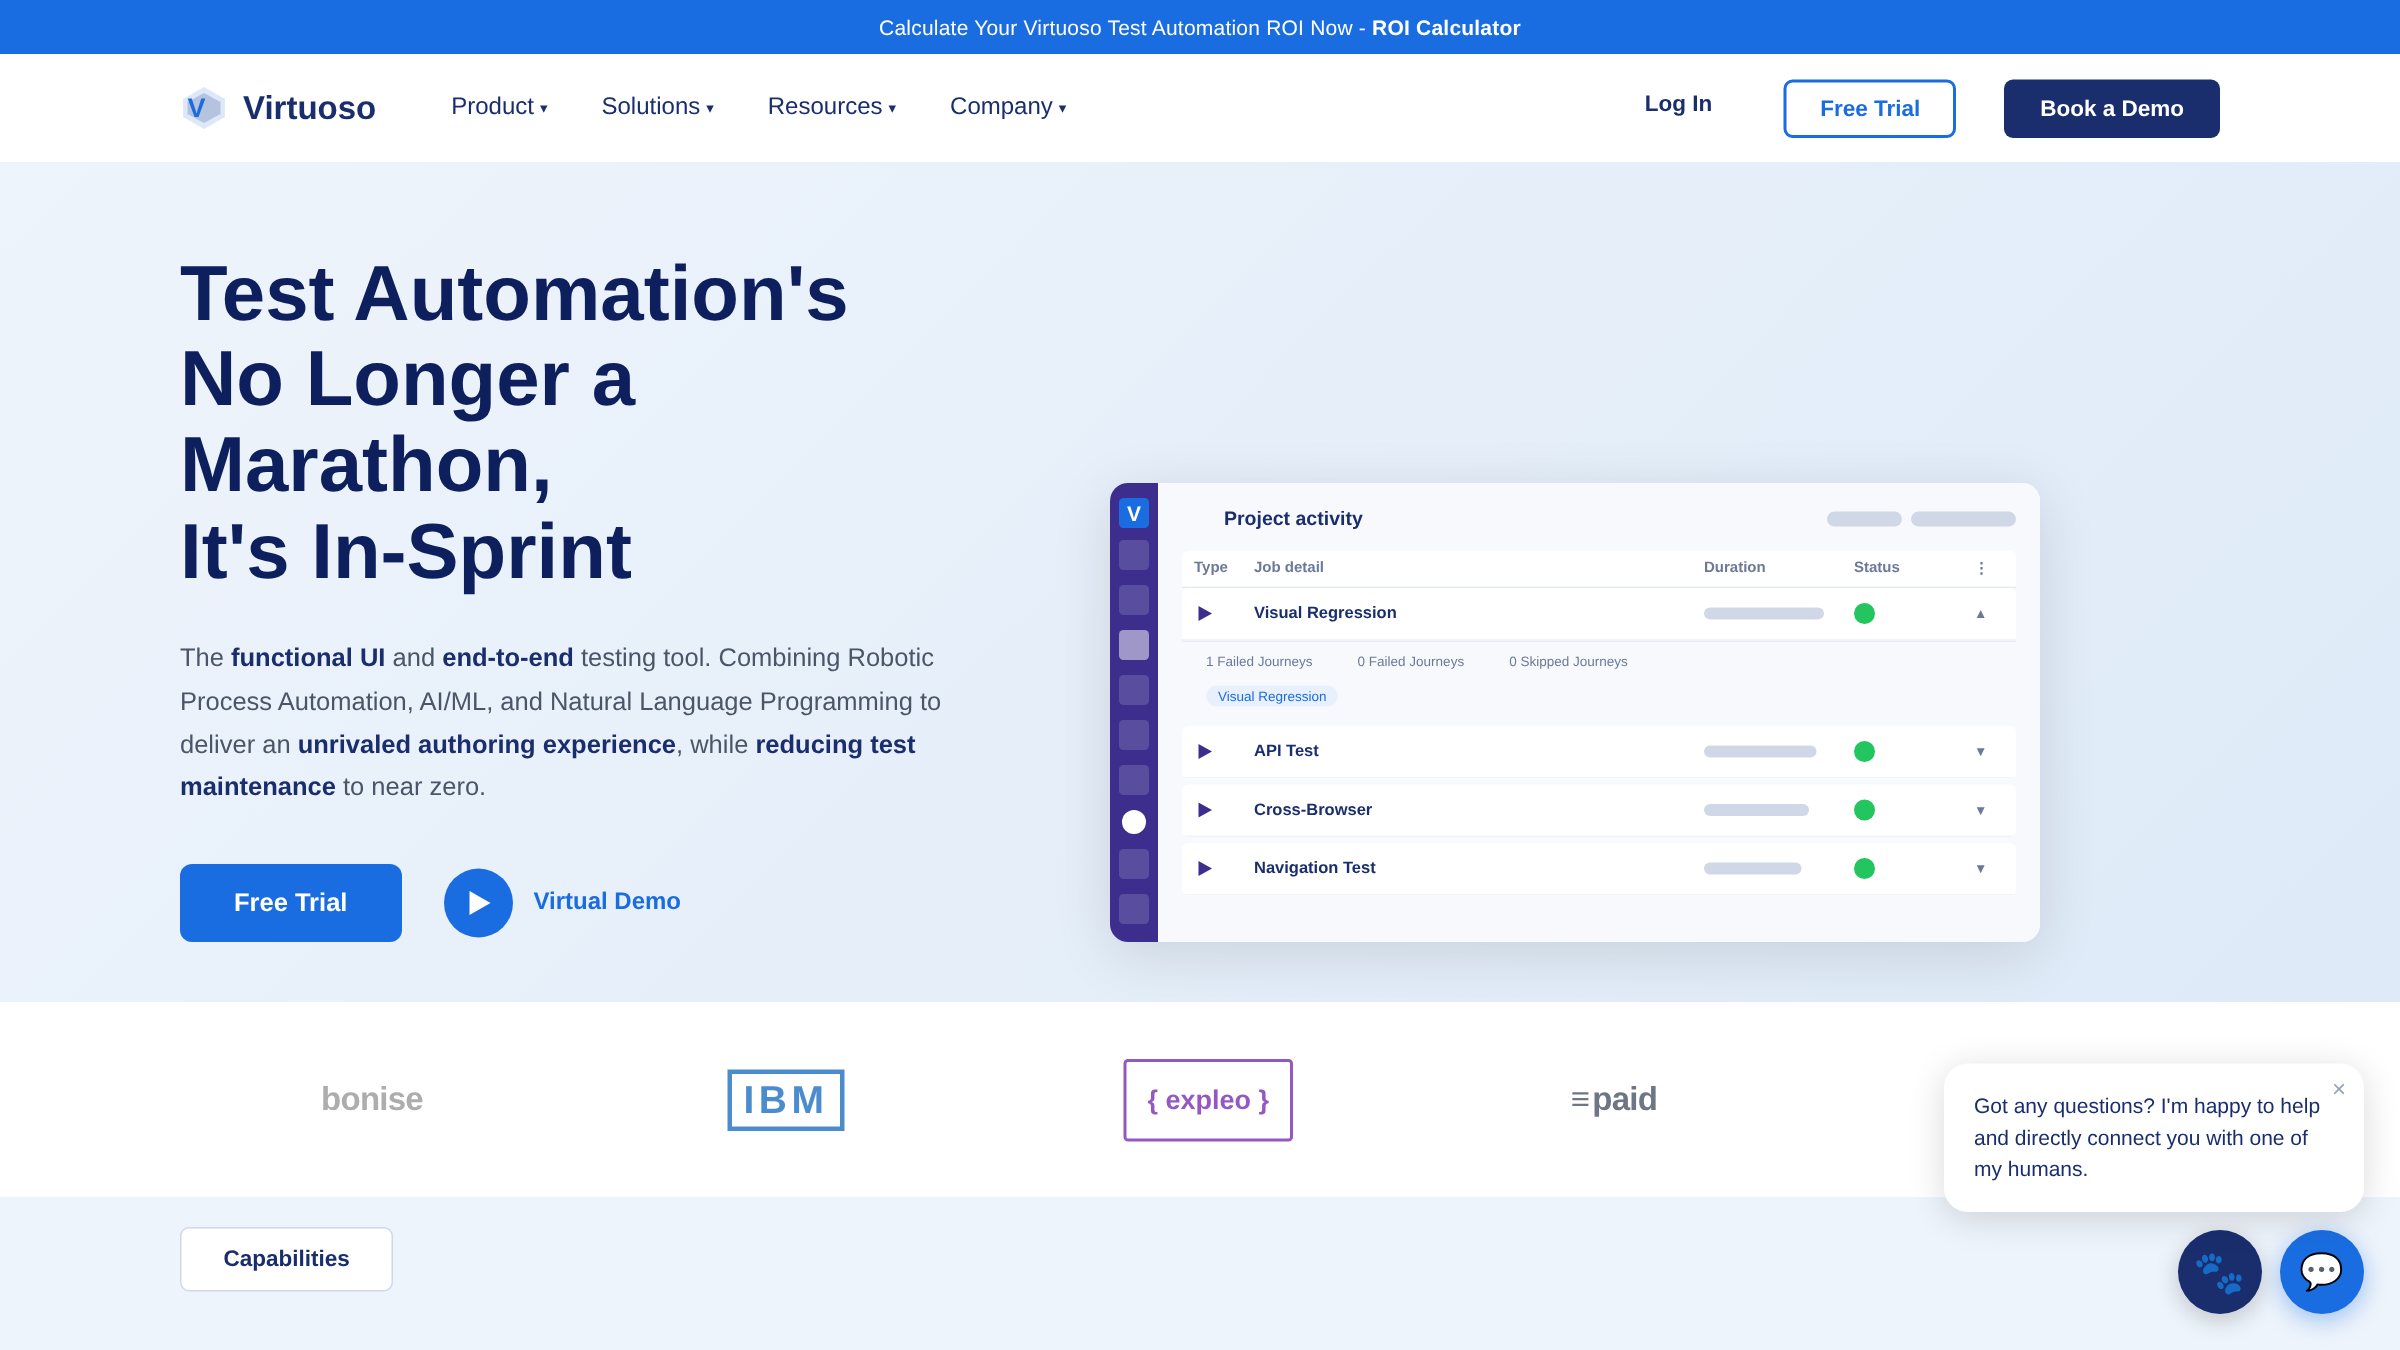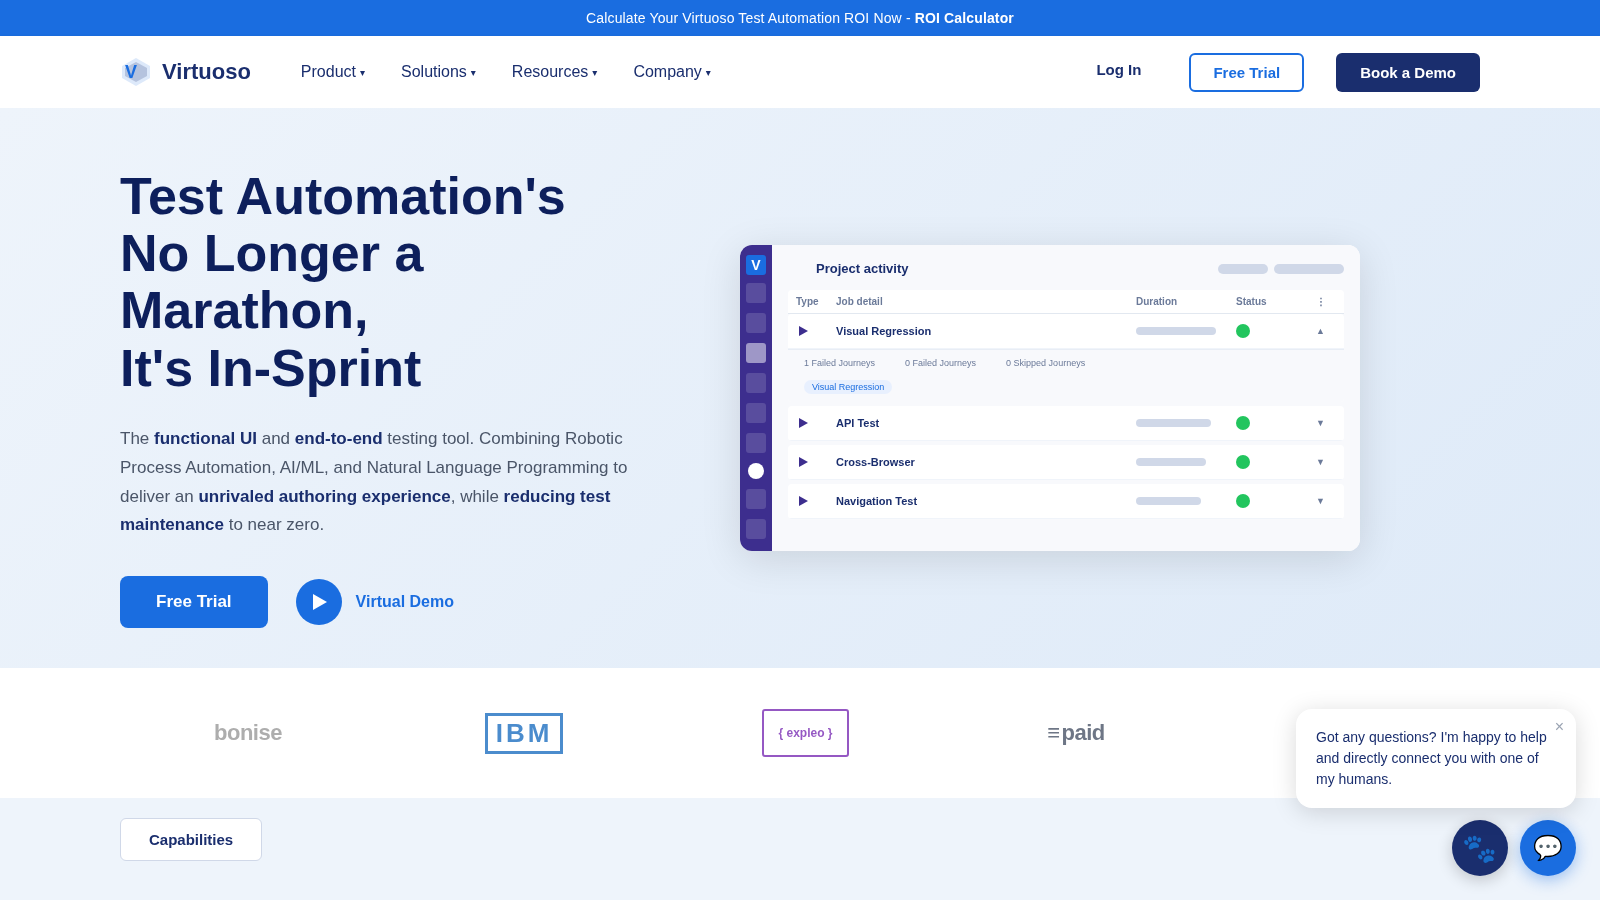--- a/index.html
+++ b/index.html
@@ -90,21 +90,21 @@
       background: #1a2e6e;
       border: none;
       border-radius: 6px;
       padding: 11px 24px;
       cursor: pointer;
     }
 
     
     .hero {
       display: flex;
-      align-items: center;
+      align-items: flex-end;
       padding: 60px 120px 40px;
       gap: 60px;
       min-height: 520px;
       background: linear-gradient(135deg, #eef4fb 0%, #deeaf8 100%);
     }
     .hero-text {
       flex: 1;
       max-width: 560px;
     }
     .hero-title {
@@ -340,21 +340,21 @@
       align-items: center;
       justify-content: center;
       height: 50px;
       opacity: 0.8;
       flex: 1;
     }
     .logo-text-bonise { font-size: 22px; font-weight: 700; color: #999; letter-spacing: -0.5px; }
     .logo-text-ibm { font-size: 26px; font-weight: 900; color: #1f70c1; letter-spacing: 3px; border: 3px solid #1f70c1; padding: 2px 8px; }
     .logo-text-jato { font-size: 22px; font-weight: 800; color: #c0392b; }
     .logo-text-jato-icon { display: inline-block; background: #c0392b; color: white; padding: 0 4px; margin-right: 2px; border-radius: 2px; font-size: 16px; }
-    .logo-text-expleo { font-size: 12px; font-weight: 600; color: #7b2fb5; border: 2px solid #7b2fb5; padding: 15px 14px; border-radius: 3px; margin-left: 11px; }
+    .logo-text-expleo { font-size: 18px; font-weight: 600; color: #7b2fb5; border: 2px solid #7b2fb5; padding: 15px 14px; border-radius: 3px; margin-left: 11px; }
     .logo-text-paid { font-size: 22px; font-weight: 800; color: #4a5568; letter-spacing: -0.5px; }
     .logo-paid-icon { display: inline-block; color: #4a5568; margin-right: 2px; }
     .logo-teamed { display: flex; align-items: center; gap: 8px; }
     .logo-teamed-asterisk { color: #e85d04; font-size: 26px; font-weight: 900; }
     .logo-teamed-text { font-size: 20px; font-weight: 700; color: #1a2e6e; }
 
     
     .capabilities-section {
       padding: 20px 120px 40px;
       background: #eef4fb;

